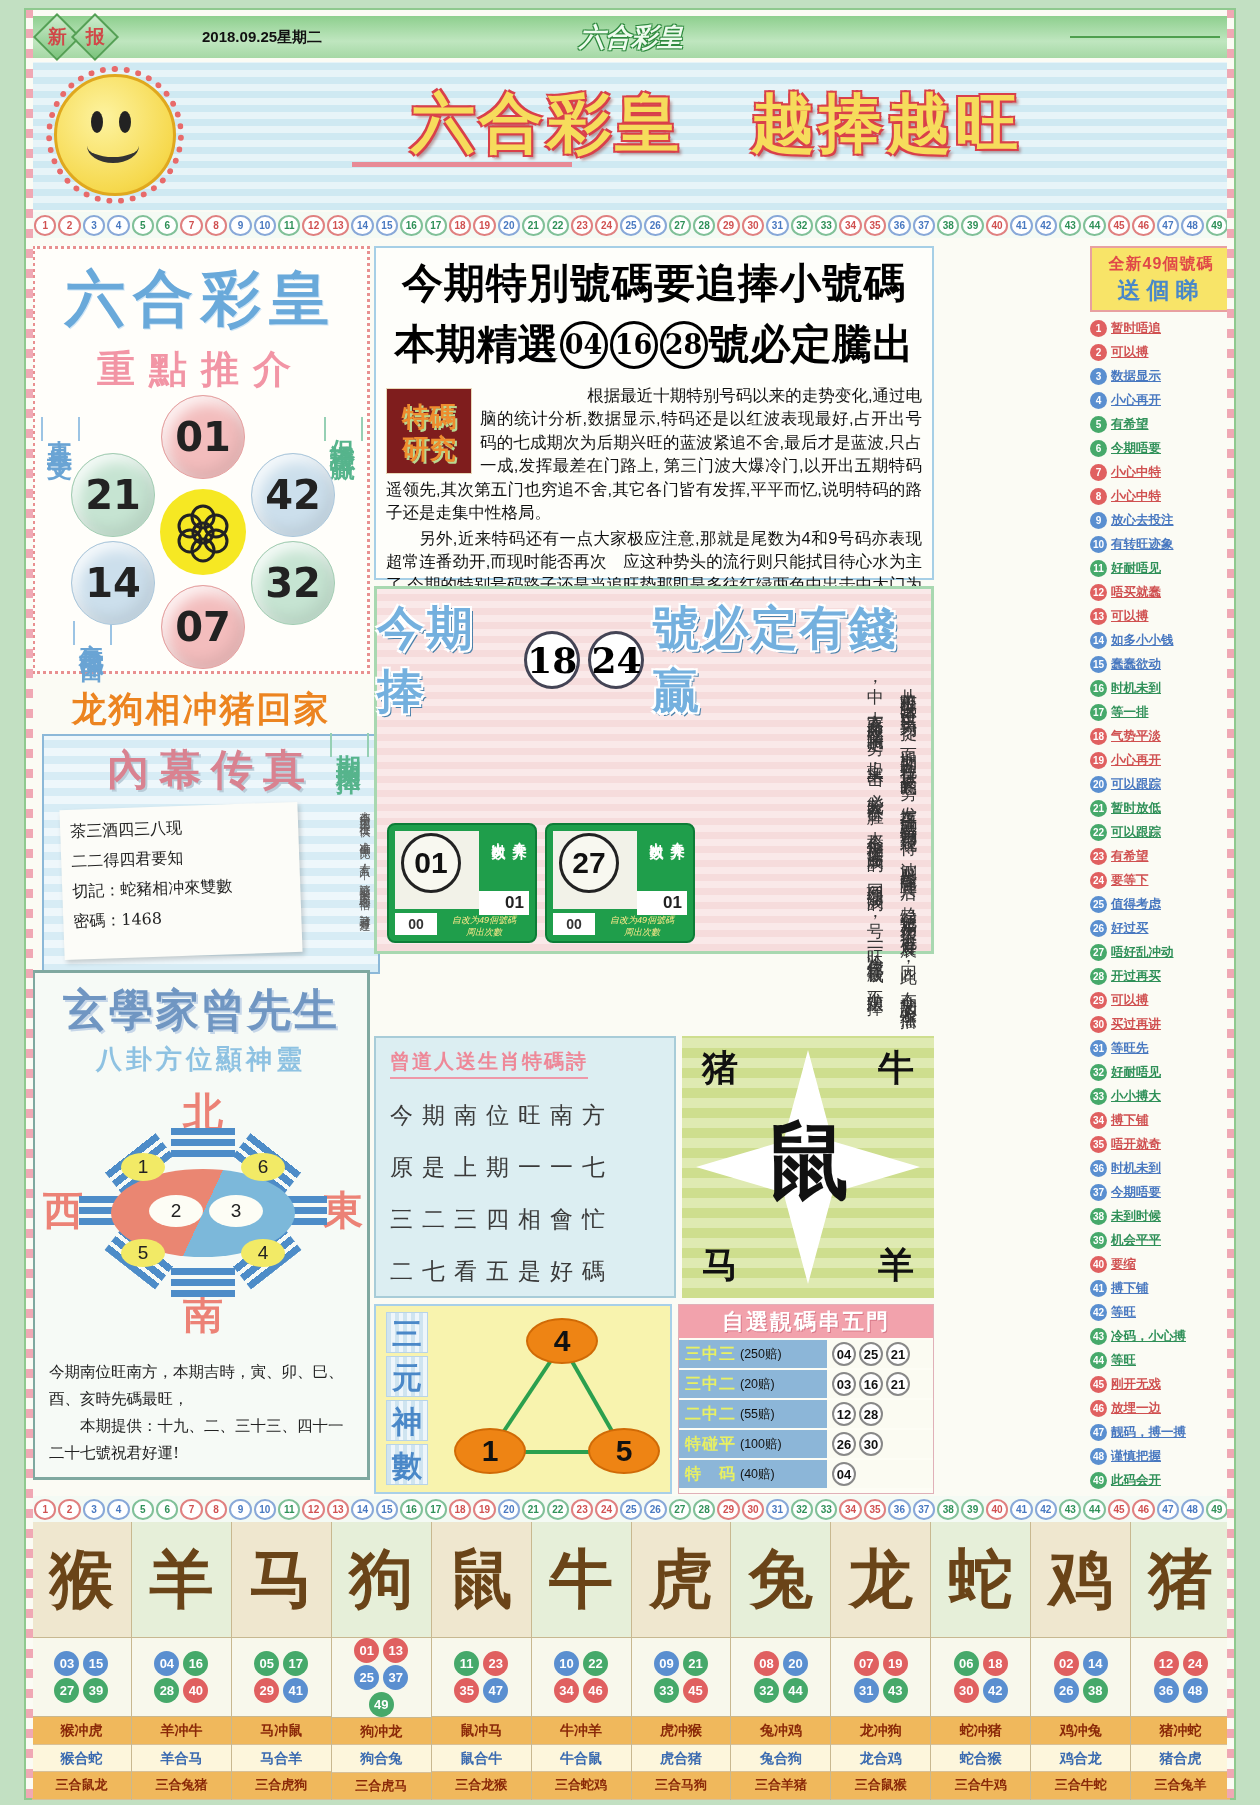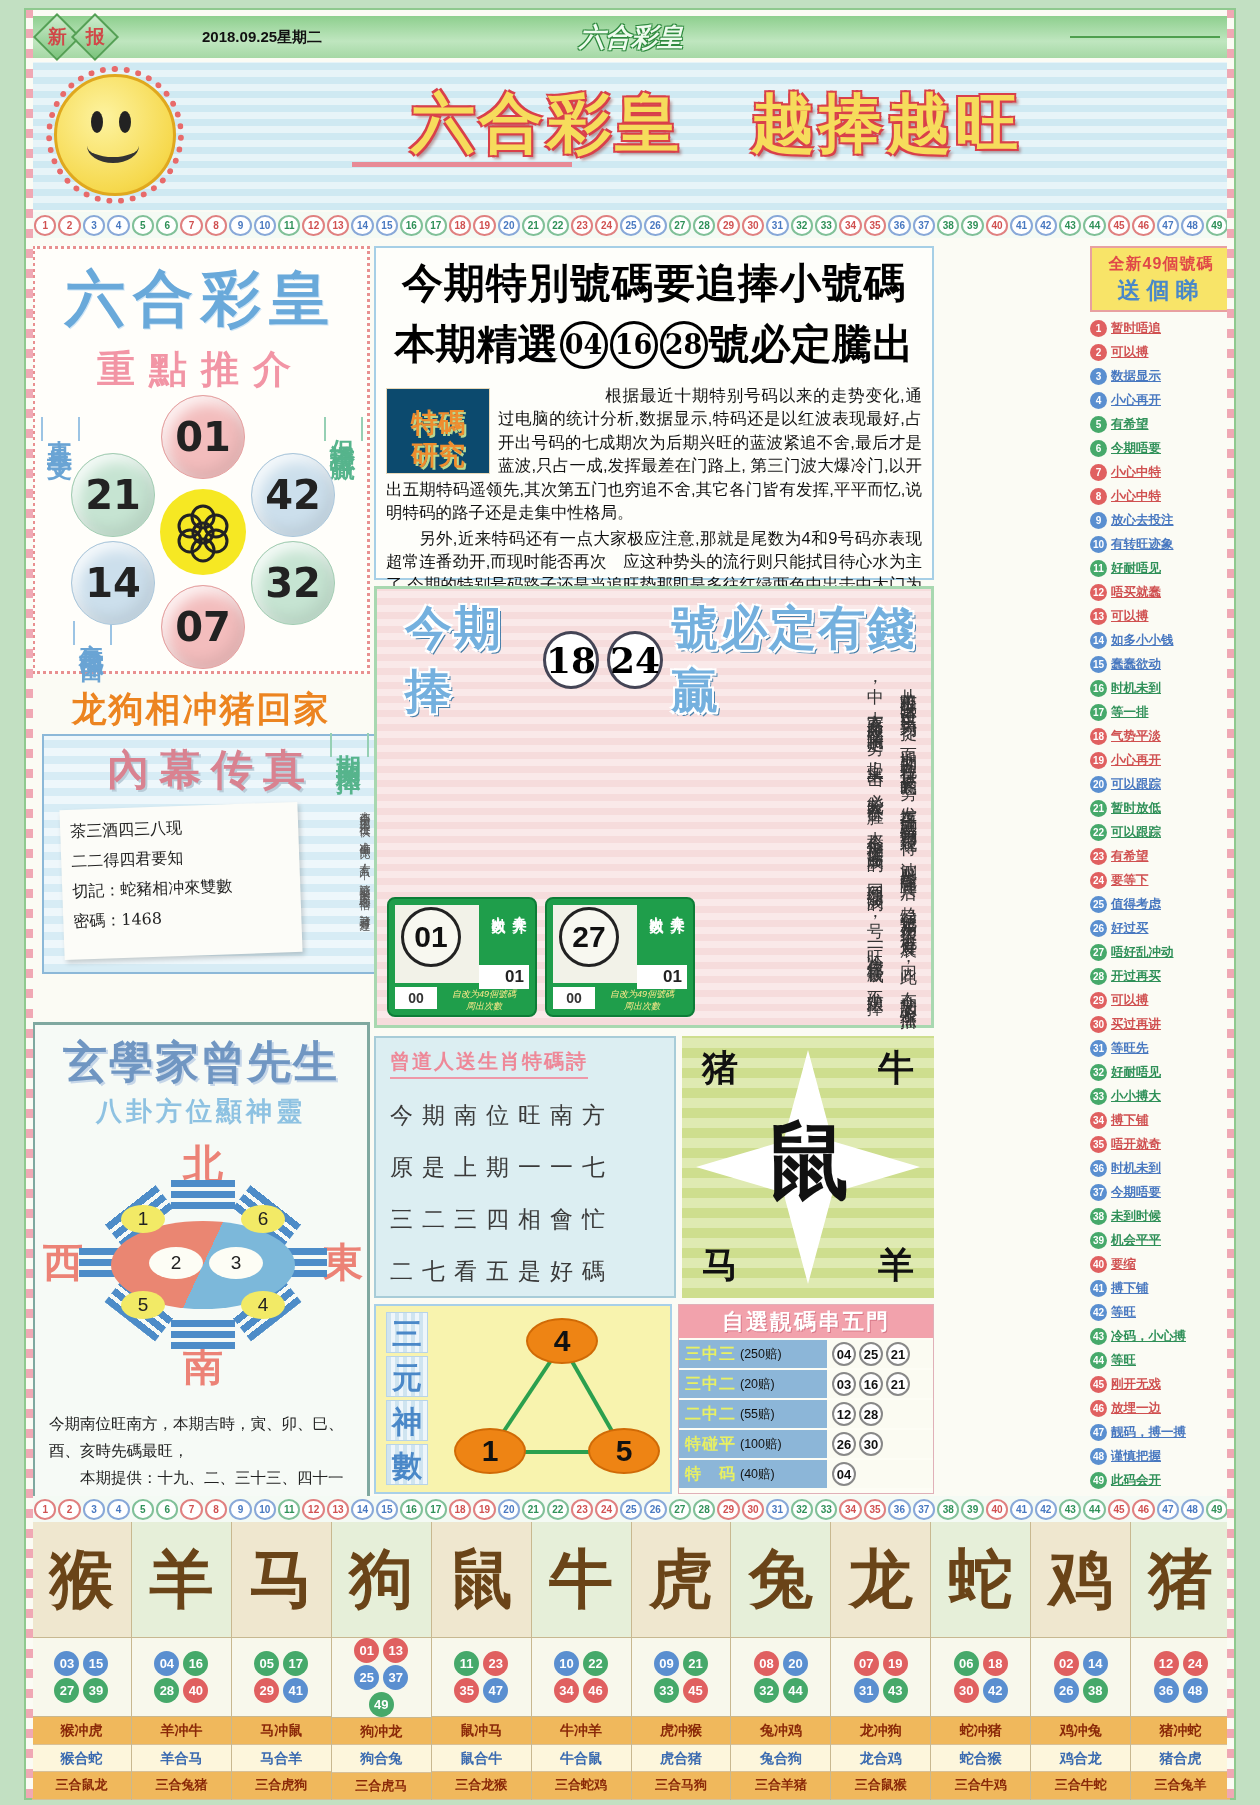--- a/index.html
+++ b/index.html
@@ -83,21 +83,21 @@
   .insider { position:absolute; left:16px; top:724px; width:338px; height:240px;
              border:2px solid #8cb8d8;
              background:repeating-linear-gradient(0deg,#d7ecf5 0 8px,#eef7fb 8px 16px); }
   .insider-title { text-align:center; margin-top:6px; font-size:42px; font-weight:bold; letter-spacing:10px;
                    color:#d98290; text-shadow:2px 2px 0 #b9ccd8; }
   .insider-note { position:absolute; left:18px; top:70px; width:238px; height:150px; background:#fcfcf8;
                   transform:rotate(-2deg); box-shadow:2px 3px 5px rgba(0,0,0,.18); padding:12px 10px; }
   .insider-note div { font-family:"DejaVu Serif", serif; font-size:16px; color:#222; margin-bottom:9px; white-space:nowrap; }
   .insider-vnote { position:absolute; right:6px; top:66px; height:168px; writing-mode:vertical-rl;
                    font-size:11px; color:#555; letter-spacing:2px; line-height:1.35; }
-  .master { position:absolute; left:6px; top:1012px; width:338px; height:510px;
+  .master { position:absolute; left:6px; top:960px; width:338px; height:510px;
             border:3px solid #7fa8a0; background:#f6faf6; }
   .master-title { text-align:center; margin-top:8px; font-size:44px; font-weight:bold; letter-spacing:2px;
                   color:#7096c2; text-shadow:2px 2px 0 #c6d6e8; }
   .master-sub { text-align:center; margin-top:2px; font-size:26px; font-weight:bold; letter-spacing:4px;
                 color:#8ec2e2; }
   .bagua { position:absolute; left:28px; top:118px; width:280px; height:240px; }
   .dir { position:absolute; font-size:40px; font-weight:bold; color:#ec8276; font-family:"DejaVu Serif",serif;}
   .dir.n { left:120px; top:-6px; } .dir.s { left:120px; top:196px; }
   .dir.w { left:-20px; top:92px; } .dir.e { right:-20px; top:92px; }
   .trig { position:absolute; width:64px; height:30px;
@@ -123,28 +123,28 @@
   .headbox { position:absolute; left:348px; top:236px; width:560px; height:334px;
              border:2px solid #a6cfe6; background:#fefefa; padding:8px 10px; }
   .head1 { text-align:center; font-family:"DejaVu Serif",serif; font-weight:900; font-size:41px;
            letter-spacing:1px; color:#000; white-space:nowrap; }
   .head2 { display:flex; align-items:center; justify-content:center; margin-top:6px; }
   .head2 .txt { font-family:"DejaVu Serif",serif; font-weight:900; font-size:41px; color:#000; }
   .hcirc { width:48px; height:48px; border:3px solid #000; border-radius:50%; margin:0 1px;
            display:flex; align-items:center; justify-content:center;
            font-family:"DejaVu Serif",serif; font-weight:bold; font-size:27px; color:#000; }
   .research { margin-top:12px; font-size:16.5px; line-height:1.42; color:#111; text-align:justify; }
-  .res-label { float:left; width:104px; height:86px; margin:4px 8px 2px 0; background:#0c4a6e;
-               border:1px solid #e8d8b8; text-align:center; padding-top:18px; }
+  .res-label { float:left; width:86px; height:86px; margin:4px 8px 2px 0; background:#7f1d1d;
+               border:1px solid #e8d8b8; text-align:center; padding-top:12px; }
   .res-label div { font-size:27px; font-weight:bold; color:#ef8c2e; text-shadow:2px 2px 0 #b8d890; line-height:1.2;}
   .research p.p1 { text-indent:6.5em; }
   .research p.p2 { text-indent:2em; margin-top:2px; }
-  .lucky { position:absolute; left:348px; top:576px; width:560px; height:442px;
+  .lucky { position:absolute; left:348px; top:576px; width:560px; height:368px;
            border:3px solid #a8d8b0;
-           background:repeating-linear-gradient(0deg,#f6dcdc 0 7px,#fae9e9 7px 14px);padding-left:28px; }
+           background:repeating-linear-gradient(0deg,#f6dcdc 0 7px,#fae9e9 7px 14px); }
   .lucky-title { display:flex; align-items:center; justify-content:center; gap:8px; margin-top:8px; }
   .lucky-title .bub { font-size:47px; font-weight:900; letter-spacing:2px; color:#74b0de;
                       text-shadow:2px 2px 0 #fff,-2px -2px 0 #fff,2px -2px 0 #fff,-2px 2px 0 #fff,3px 3px 0 #4a80aa; }
   .lcirc { width:58px; height:58px; background:#fff; border:3px solid #445; border-radius:50%;
            display:flex; align-items:center; justify-content:center;
            font-family:"DejaVu Serif",serif; font-weight:900; font-size:36px; color:#000; }
   .lucky-vtext { position:absolute; left:12px; top:86px; width:536px; height:340px;
                  writing-mode:vertical-rl; font-size:17px; line-height:1.95; color:#333;
                  letter-spacing:3px; }
   .sbx { position:absolute; width:150px; height:120px; background:#1f9e4b; border:2px solid #0d7d37;

